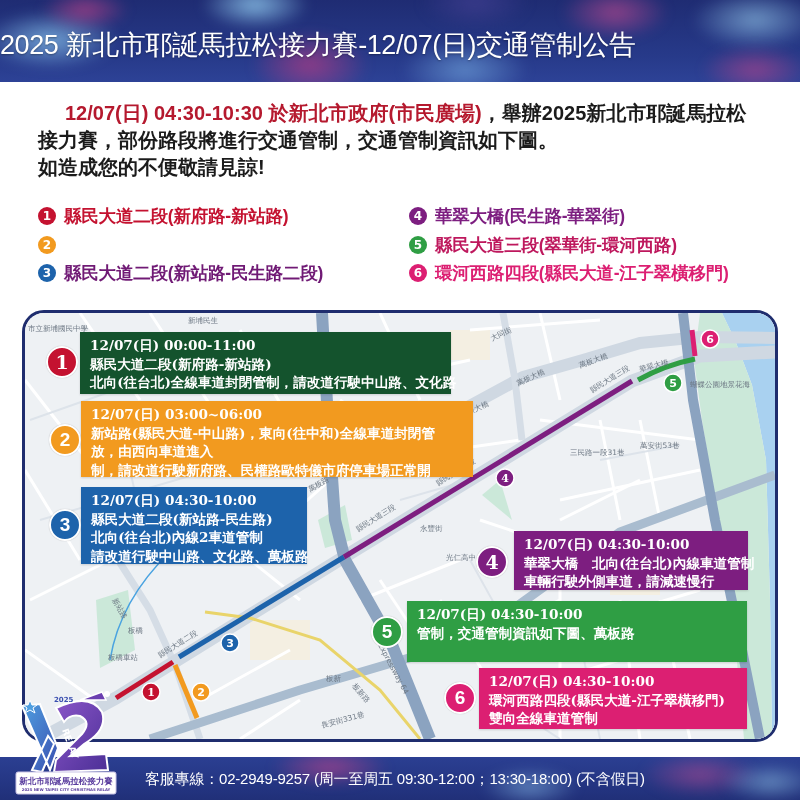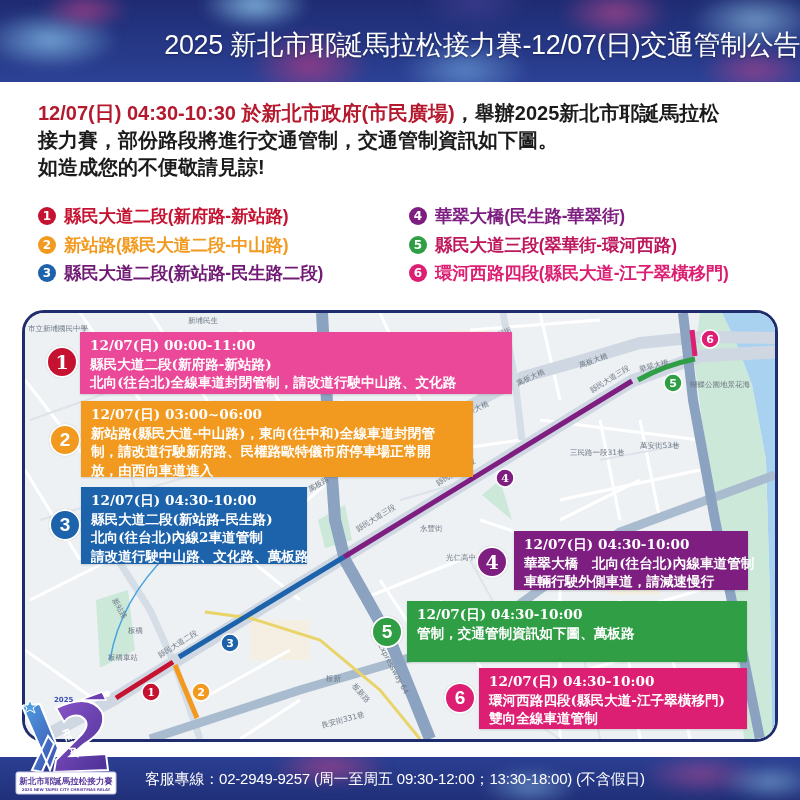--- a/index.html
+++ b/index.html
@@ -1,26 +1,26 @@
 <!DOCTYPE html>
 <html><head>
 <meta charset="utf-8">
 <style>
   html,body{margin:0;padding:0;background:#fff;}
   #page{position:relative;width:800px;height:800px;overflow:hidden;background:#ffffff;font-family:"Liberation Sans","DejaVu Sans",sans-serif;}
   
   .header{position:absolute;left:0;top:0;width:800px;height:82px;overflow:hidden;
     background:linear-gradient(180deg,#1f2c73 0%,#273a8a 70%,#2d4296 100%);}
   .splash{position:absolute;border-radius:50%;filter:blur(6px);}
-  .title{position:absolute;left:0;top:28px;width:800px;text-align:right;color:#fff;font-size:27px;line-height:34px;letter-spacing:-0.4px;white-space:nowrap;
+  .title{position:absolute;left:0;top:28px;width:800px;text-align:left;color:#fff;font-size:27px;line-height:34px;letter-spacing:-0.4px;white-space:nowrap;
     font-family:"Liberation Sans","DejaVu Sans",sans-serif;text-shadow:0 1px 2px rgba(0,0,0,.35);}
   
   .intro{position:absolute;left:38px;top:100px;width:740px;font-size:20px;font-weight:bold;line-height:27px;color:#1b1b1b;white-space:nowrap;
     font-family:"Liberation Sans","DejaVu Sans",sans-serif;}
-  .intro .hl{color:#b5192e;}
+  .intro .hl{color:#b5192e;margin-left:27px;}
   
   .legend-item{position:absolute;display:flex;align-items:center;height:24px;white-space:nowrap;}
   .legend-dot{width:18px;height:18px;border-radius:50%;color:#fff;font-size:12px;font-weight:bold;display:flex;align-items:center;justify-content:center;margin-right:8px;font-family:"DejaVu Sans",sans-serif;}
   .legend-label{font-size:17.5px;font-weight:bold;letter-spacing:-0.2px;font-family:"Liberation Sans","DejaVu Sans",sans-serif;}
   
   .map-frame{position:absolute;left:22px;top:310px;width:756px;height:432px;box-sizing:border-box;border:3px solid #1f2d6e;border-radius:22px;overflow:hidden;background:#eef1f4;}
   .map-frame svg{position:absolute;left:0;top:0;}
   .maplbl{font-size:7.5px;fill:#6d7884;font-family:"DejaVu Sans",sans-serif;}
   
   .notice{position:absolute;box-sizing:border-box;padding:4px 10px 0 10px;color:#fff;font-weight:bold;font-size:13.6px;line-height:18.5px;white-space:nowrap;
@@ -60,21 +60,20 @@
     <div>如造成您的不便敬請見諒!</div>
   </div>
 
   <div>
     <div class="legend-item" style="left:38px;top:204px;">
       <span class="legend-dot" style="background: rgb(196, 18, 48);">1</span>
       <span class="legend-label" style="color: rgb(196, 18, 48);">縣民大道二段(新府路-新站路)</span>
     </div>
     <div class="legend-item" style="left:38px;top:233px;">
       <span class="legend-dot" style="background: rgb(242, 154, 31);">2</span>
-      <span class="legend-label" style="color: rgb(242, 154, 31);">新站路(縣民大道二段-中山路)</span>
     </div>
     <div class="legend-item" style="left:38px;top:261px;">
       <span class="legend-dot" style="background: rgb(29, 99, 171);">3</span>
       <span class="legend-label" style="color: #701a75;">縣民大道二段(新站路-民生路二段)</span>
     </div>
     <div class="legend-item" style="left:409px;top:204px;">
       <span class="legend-dot" style="background: rgb(125, 30, 128);">4</span>
       <span class="legend-label" style="color: rgb(125, 30, 128);">華翠大橋(民生路-華翠街)</span>
     </div>
     <div class="legend-item" style="left:409px;top:233px;">
@@ -216,32 +215,32 @@
         <text class="maplbl" x="160" y="658" transform="rotate(-32 160 658)">縣民大道二段</text>
         <text class="maplbl" x="326" y="681">板新</text>
         <text class="maplbl" x="352" y="686" transform="rotate(50 352 686)">板新路</text>
         <text class="maplbl" x="378" y="645" transform="rotate(62 378 645)" fill="#fff">Expressway 64</text>
         <text class="maplbl" x="322" y="728" transform="rotate(-15 322 728)">長安街331巷</text>
       </g>
     </svg>
   </div>
 
   <div class="bignum serif" style="left: 46px; top: 346px; background: rgb(196, 18, 48);">1</div>
-  <div class="notice" style="left: 80px; top: 332px; width: 432px; height: 62px; background: #ec4899;">
+  <div class="notice" style="left: 80px; top: 332px; width: 371px; height: 62px; background: #14532d;">
     <div>12/07(日) 00:00-11:00</div>
     <div>縣民大道二段(新府路-新站路)</div>
     <div>北向(往台北)全線車道封閉管制，請改道行駛中山路、文化路</div>
   </div>
 
   <div class="bignum" style="left: 49px; top: 424px; background: rgb(242, 154, 31);">2</div>
   <div class="notice" style="left: 81px; top: 401px; width: 392px; height: 76px; background: rgb(242, 154, 31);">
     <div>12/07(日) 03:00~06:00</div>
     <div>新站路(縣民大道-中山路)，東向(往中和)全線車道封閉管</div>
+    <div>放，由西向車道進入</div>
     <div>制，請改道行駛新府路、民權路歐特儀市府停車場正常開</div>
-    <div>放，由西向車道進入</div>
   </div>
 
   <div class="bignum" style="left: 49px; top: 509px; background: rgb(29, 99, 171);">3</div>
   <div class="notice" style="left: 81px; top: 487px; width: 226px; height: 77px; background: rgb(29, 99, 171);">
     <div>12/07(日) 04:30-10:00</div>
     <div>縣民大道二段(新站路-民生路)</div>
     <div>北向(往台北)內線2車道管制</div>
     <div>請改道行駛中山路、文化路、萬板路</div>
   </div>
 

